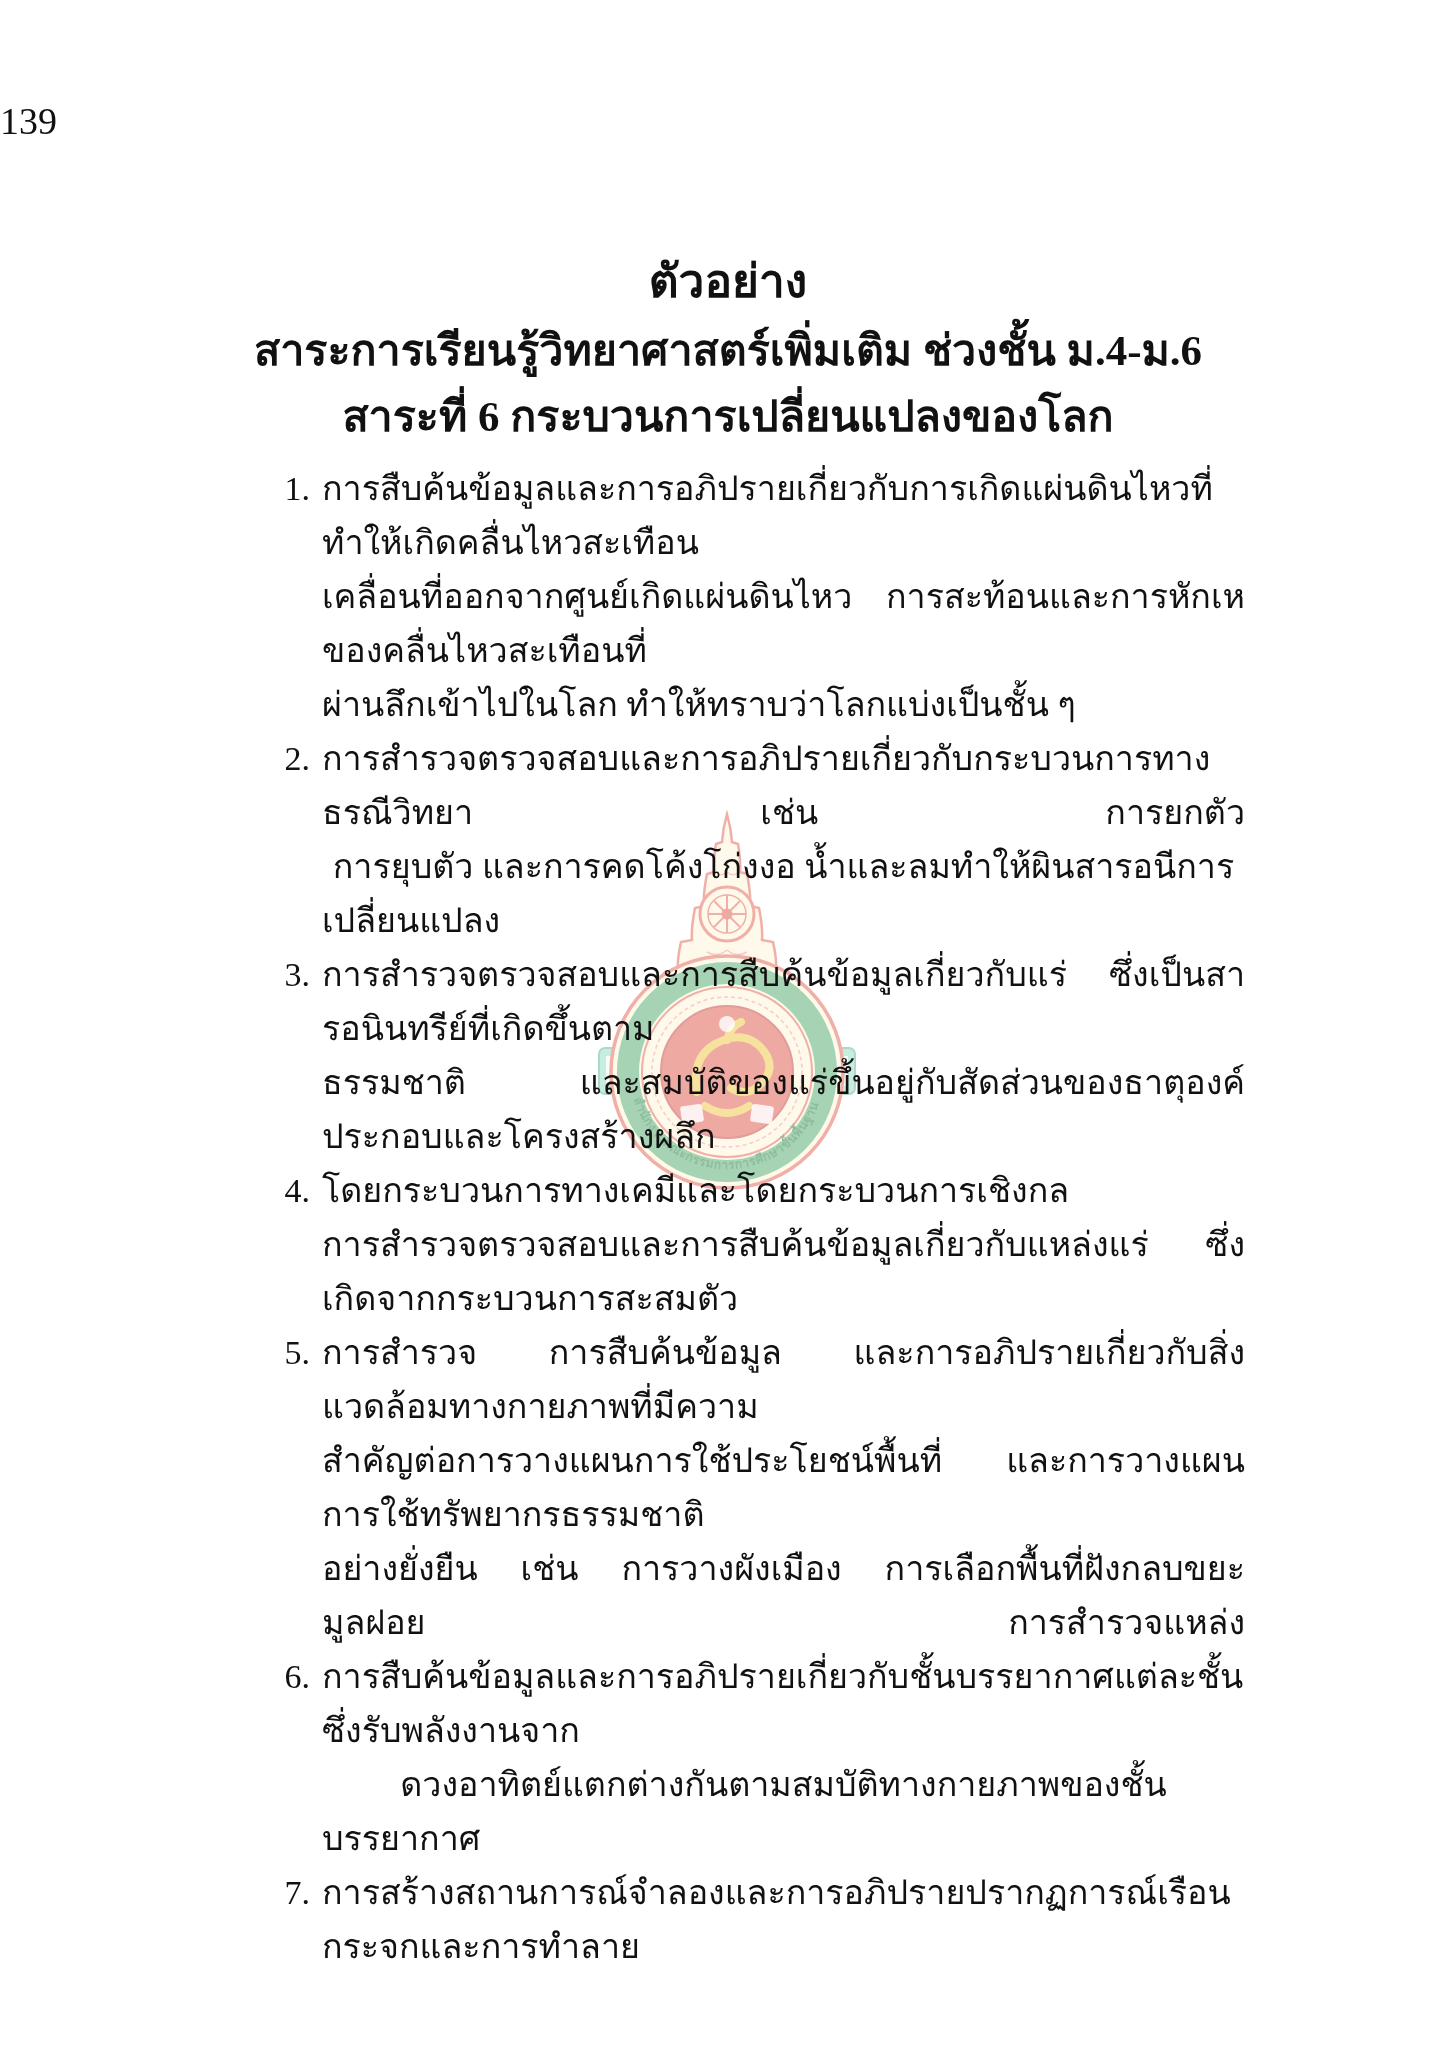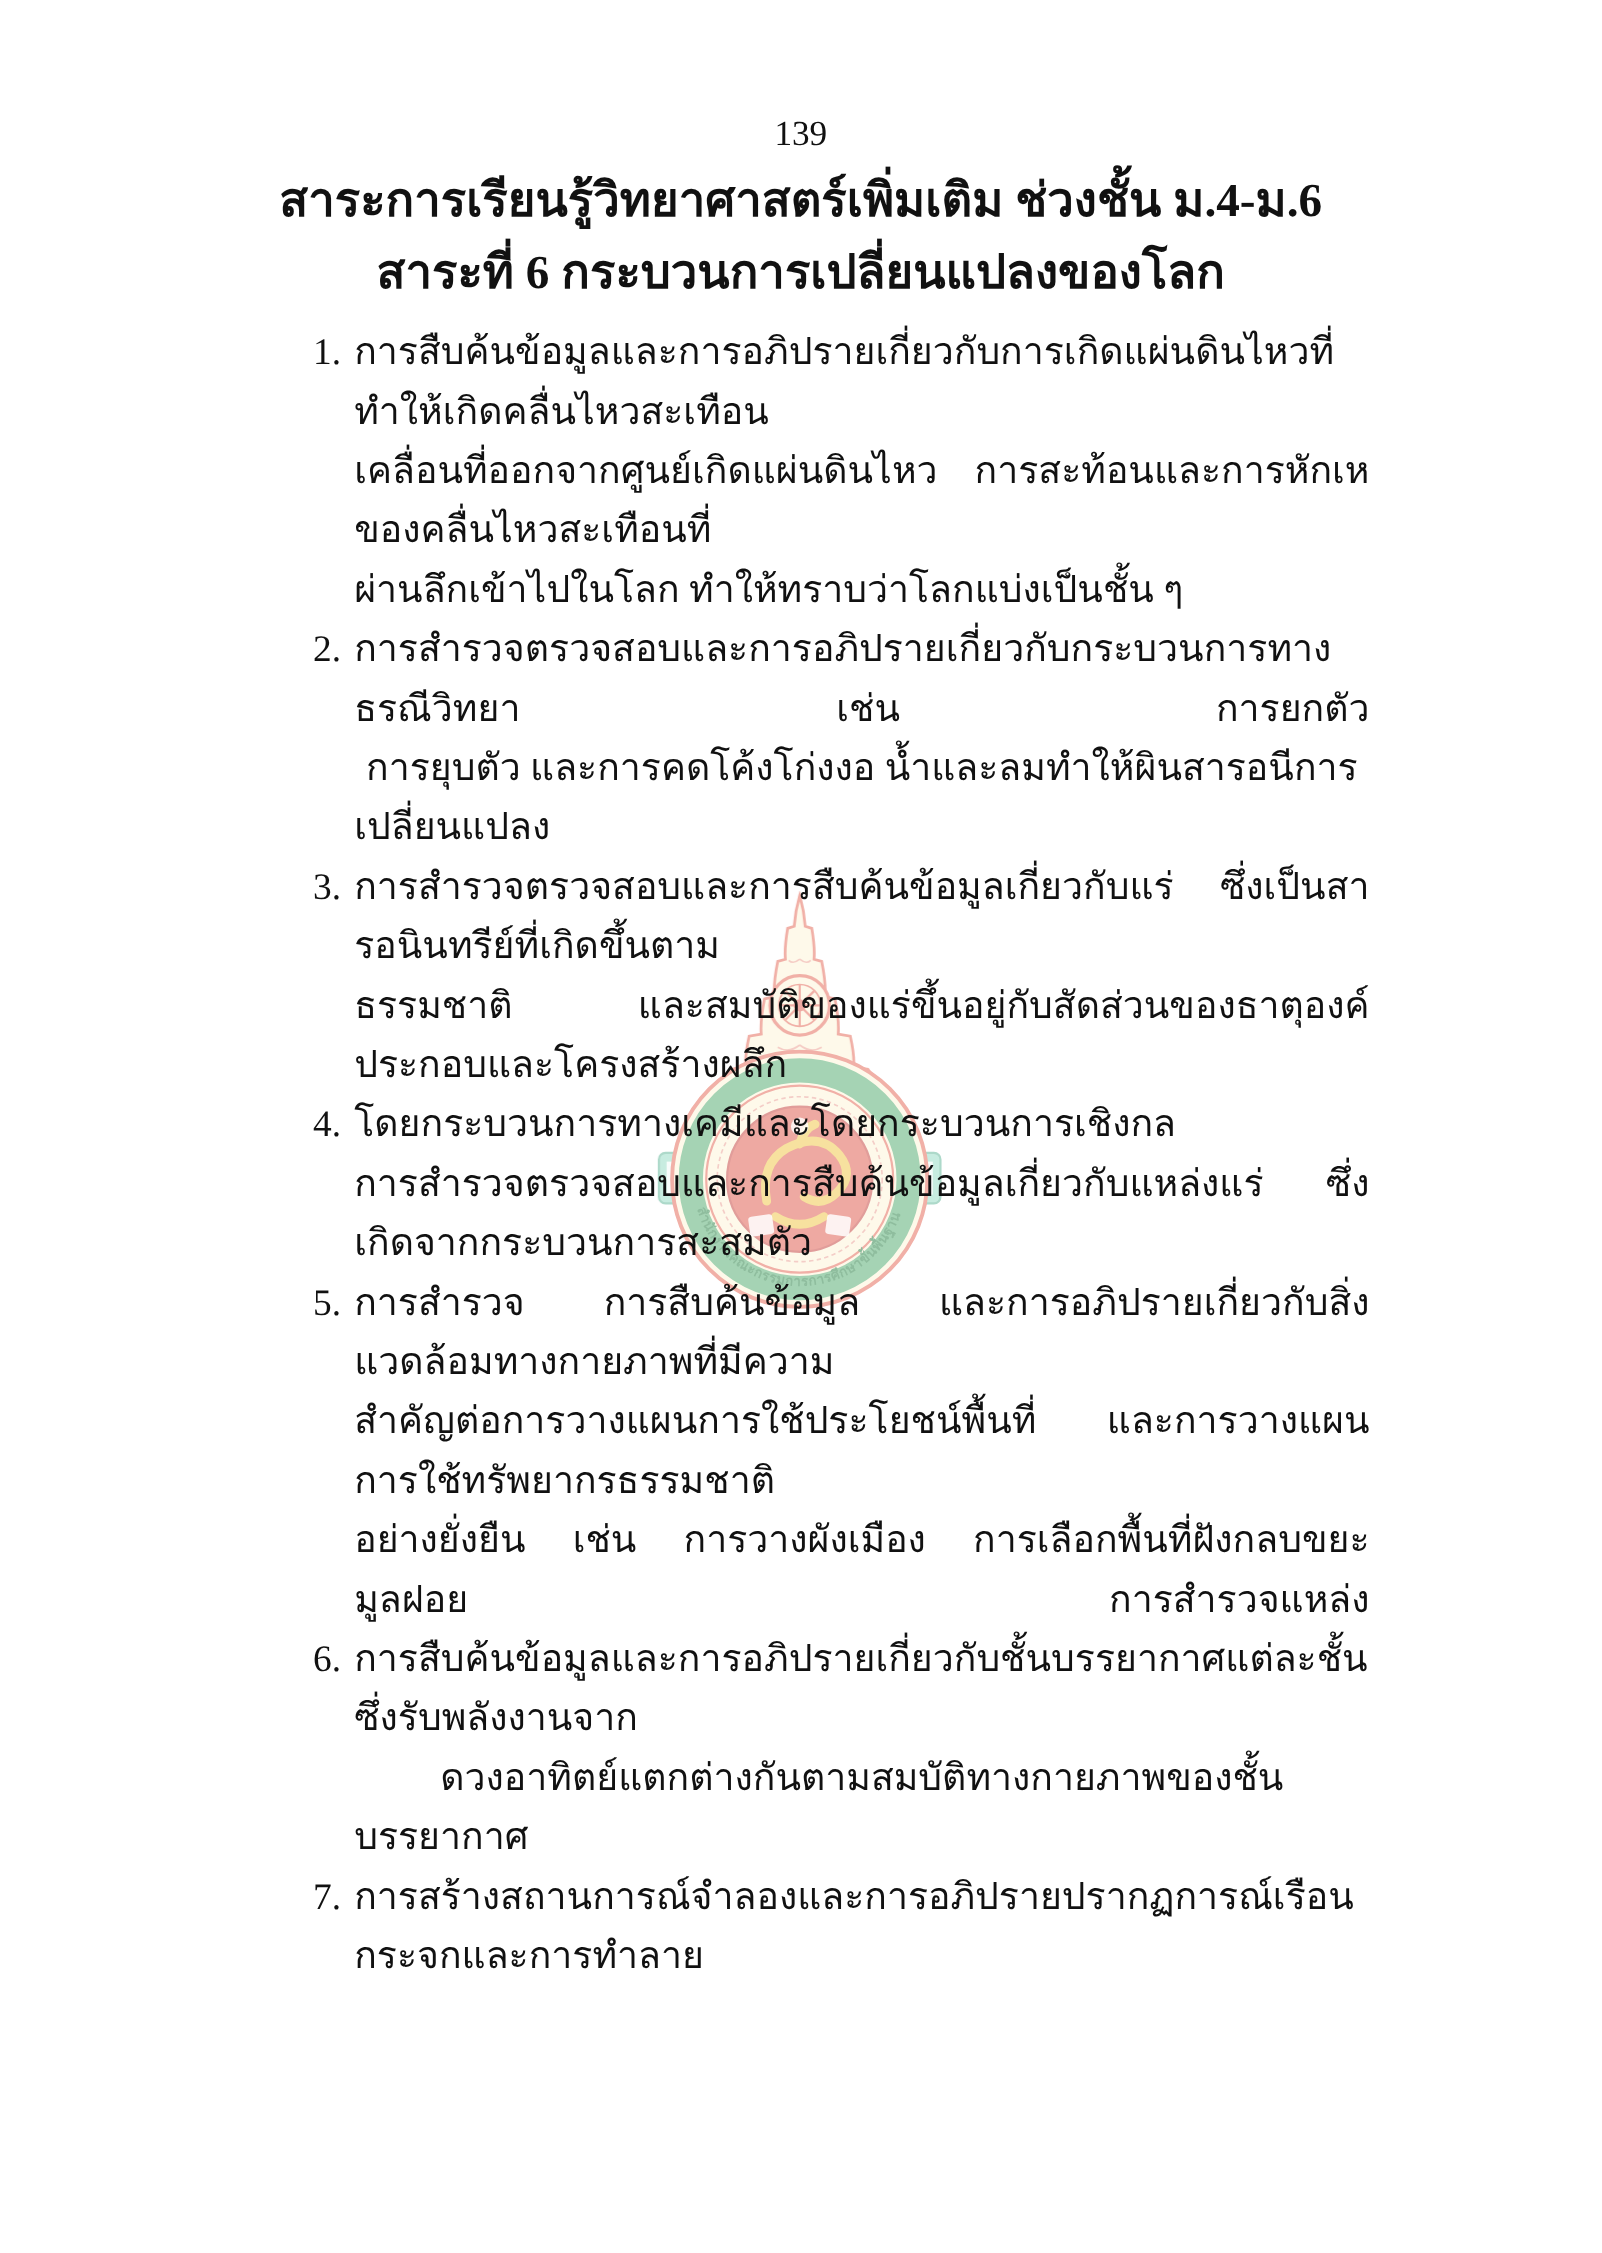--- a/index.html
+++ b/index.html
@@ -21,23 +21,23 @@
     width: 305px;
     height: 385px;
     z-index: 0;
     pointer-events: none;
   }
   
   .content { position: absolute; inset: 0; z-index: 1; }
 
   .page-number {
     padding-top: 98px;
-    font-size: 32px;
+    font-size: 38px;
     line-height: 46px;
-    text-align: center;
+    text-align: left;
   }
   .title {
     margin: 108px 0 0 0;
     font-size: 46px;
     line-height: 60px;
     font-weight: bold;
     text-align: center;
   }
   .subtitle {
     margin: 0;
@@ -132,20 +132,21 @@
         </defs>
         <text font-size="12.5" font-weight="bold" fill="#1e7a3c" letter-spacing="0.5" font-family="Liberation Serif, DejaVu Serif, serif">
           <textPath href="#seal-arc" startOffset="2" textLength="245" lengthAdjust="spacingAndGlyphs">สำนักงานคณะกรรมการการศึกษาขั้นพื้นฐาน</textPath>
         </text>
       </g>
     </svg>
   </div>
 
   <div class="content">
     <div class="page-number">139</div>
+    <h1 class="title">ตัวอย่าง</h1>
     <h2 class="subtitle first">สาระการเรียนรู้วิทยาศาสตร์เพิ่มเติม ช่วงชั้น ม.4-ม.6</h2>
     <h2 class="subtitle">สาระที่ 6 กระบวนการเปลี่ยนแปลงของโลก</h2>
     <div class="list" id="list-container">
         <div class="item">
           <div class="num">1.</div>
           <div class="txt">
             <div class="line">การสืบค้นข้อมูลและการอภิปรายเกี่ยวกับการเกิดแผ่นดินไหวที่ทำให้เกิดคลื่นไหวสะเทือน</div>
             <div class="line">เคลื่อนที่ออกจากศูนย์เกิดแผ่นดินไหว การสะท้อนและการหักเหของคลื่นไหวสะเทือนที่</div>
             <div class="line last">ผ่านลึกเข้าไปในโลก ทำให้ทราบว่าโลกแบ่งเป็นชั้น ๆ</div>
           </div>

